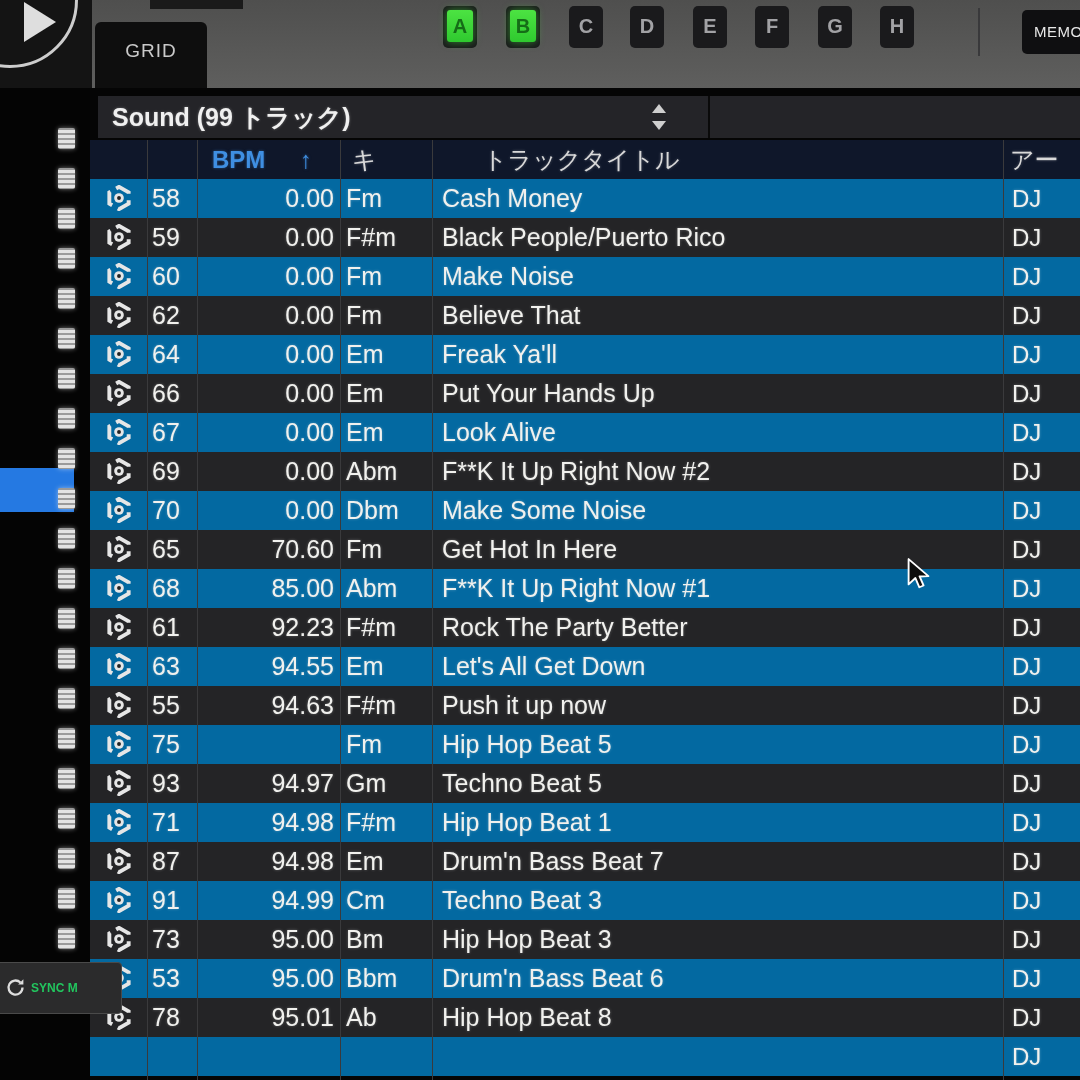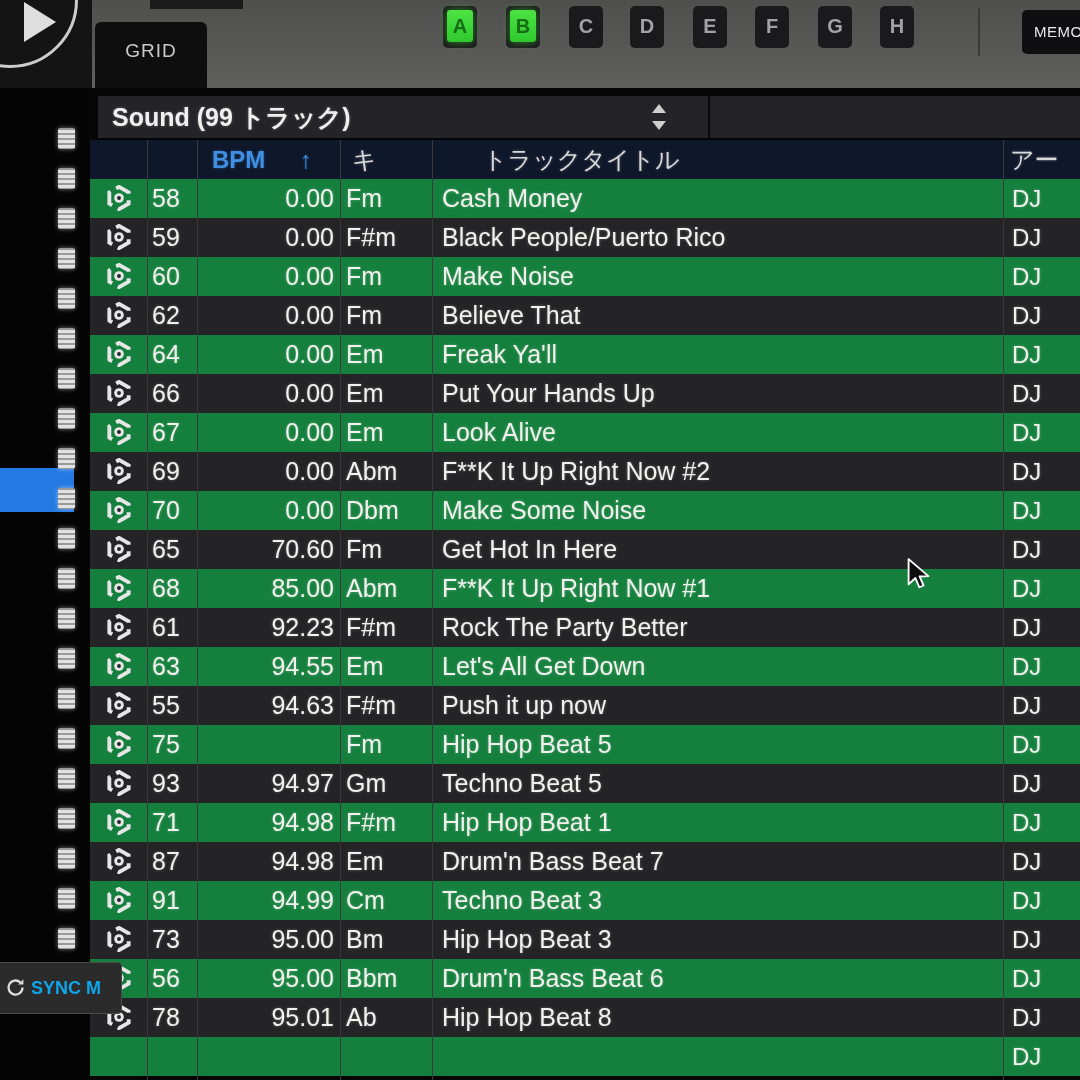--- a/index.html
+++ b/index.html
@@ -51,38 +51,38 @@
   .col-header{position:absolute;left:0;top:52px;width:990px;height:39px;background:#0f172a;border-bottom:2px solid #000;}
   .col-header .h{position:absolute;top:0;height:39px;line-height:39px;font-size:24px;color:#d9d9d9;
                  text-shadow:0 0 3px rgba(255,255,255,.3);white-space:nowrap;}
   .h-bpm{left:122px;color:#3f8fe2 !important;font-weight:bold;text-shadow:0 0 3px rgba(63,143,226,.5) !important;}
   .h-sort{left:210px;color:#3f8fe2 !important;font-weight:bold;text-shadow:0 0 3px rgba(63,143,226,.5) !important;}
   .h-key{left:262px;}
   .h-title{left:364px;margin-left:29px;}
   .h-artist{left:920px;}
 
   .rows{position:absolute;left:0;top:91px;width:990px;height:901px;overflow:hidden;}
-  .row{position:absolute;left:0;width:990px;height:39px;background:#15803d;}
+  .row{position:absolute;left:0;width:990px;height:39px;background:#0369a1;}
   .row.odd{background:#242426;}
   .row span{position:absolute;top:0;height:39px;line-height:39px;font-size:25px;color:#f1f1ee;
             text-shadow:0 0 3px rgba(255,255,255,.3);white-space:nowrap;}
   .c-icon{position:absolute;left:16px;top:6px;width:26px;height:26px;}
   .c-no{left:62px;}
   .c-bpm{left:110px;width:134px;text-align:right;}
   .c-key{left:256px;}
   .c-title{left:352px;}
   .c-artist{left:922px;font-size:24px !important;}
 
   .vdiv{position:absolute;top:52px;bottom:0;width:1px;background:#3a3a3c;}
 
   
   .sync-btn{position:absolute;left:-4px;top:962px;width:124px;height:50px;background:#2b2b2c;
             border:1px solid #4a4a4a;border-radius:4px;overflow:hidden;}
-  .sync-btn .lbl{position:absolute;left:34px;top:0;height:50px;line-height:50px;font-size:18px;font-weight:bold;
-                 color:#0ea5e9;white-space:nowrap;}
+  .sync-btn .lbl{position:absolute;left:34px;top:0;height:50px;line-height:50px;font-size:12px;font-weight:bold;
+                 color:#22c55e;white-space:nowrap;}
   .sync-icon{position:absolute;left:8px;top:14px;width:21px;height:21px;}
 
   .cursor{position:absolute;left:905px;top:558px;width:27px;height:33px;}
 </style>
 </head>
 <body>
 
 <div class="stage">
 
   <div class="topbar">
@@ -415,21 +415,21 @@
           <span class="c-key">Bm</span>
           <span class="c-title">Hip Hop Beat 3</span>
           <span class="c-artist">DJ</span>
         </div>
         <div class="row" style="top: 780px;">
           <svg class="c-icon" viewBox="0 0 28 28">
             <path d="M14 2 L24.4 8 V20 L14 26 L3.6 20 V8 Z" fill="none" stroke="#e6e6e6" stroke-width="4.2" stroke-dasharray="17 7" stroke-dashoffset="3.5"></path>
             <circle cx="14" cy="14" r="5.2" fill="#e6e6e6"></circle>
             <circle cx="14" cy="14" r="2.1" fill="rgba(0,0,0,0.85)"></circle>
           </svg>
-          <span class="c-no">56</span>
+          <span class="c-no">53</span>
           <span class="c-bpm">95.00</span>
           <span class="c-key">Bbm</span>
           <span class="c-title">Drum'n Bass Beat 6</span>
           <span class="c-artist">DJ</span>
         </div>
         <div class="row odd" style="top: 819px;">
           <svg class="c-icon" viewBox="0 0 28 28">
             <path d="M14 2 L24.4 8 V20 L14 26 L3.6 20 V8 Z" fill="none" stroke="#e6e6e6" stroke-width="4.2" stroke-dasharray="17 7" stroke-dashoffset="3.5"></path>
             <circle cx="14" cy="14" r="5.2" fill="#e6e6e6"></circle>
             <circle cx="14" cy="14" r="2.1" fill="rgba(0,0,0,0.85)"></circle>

